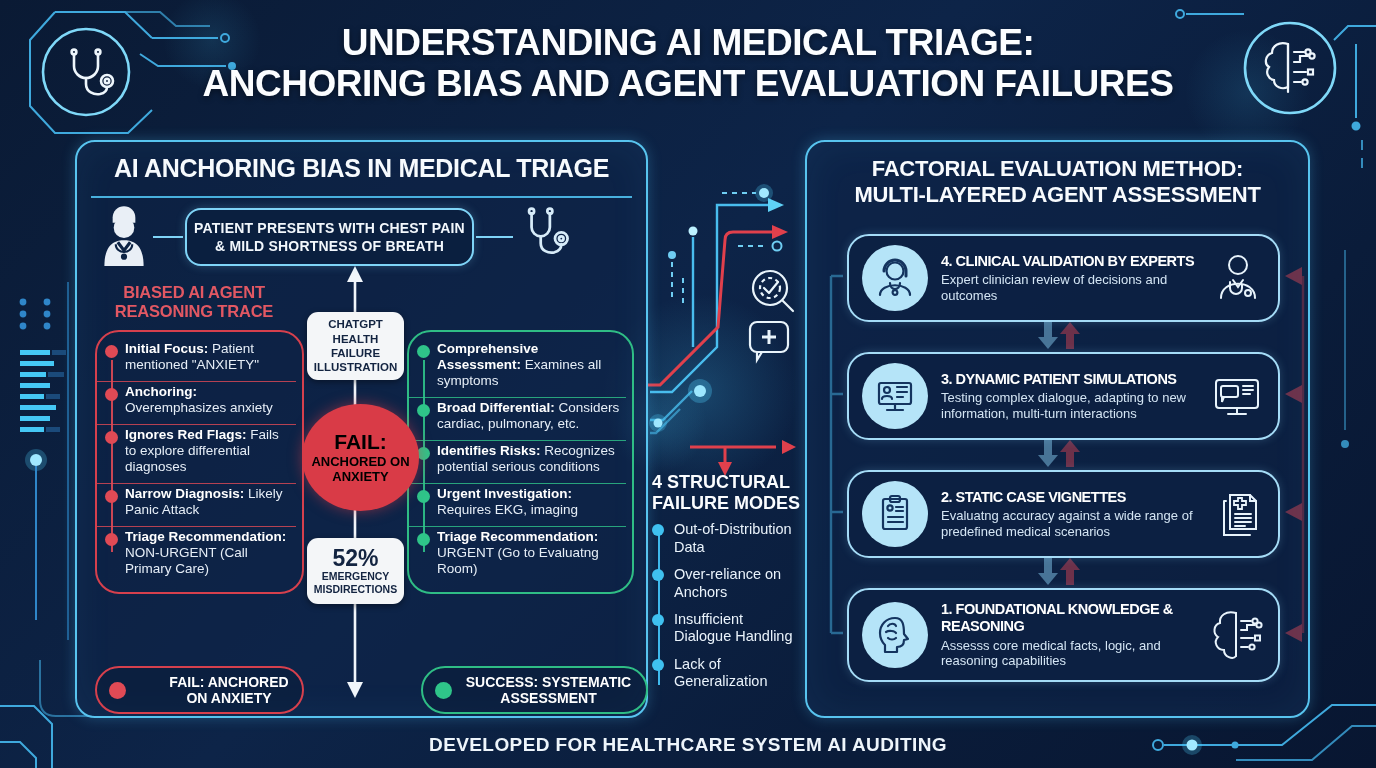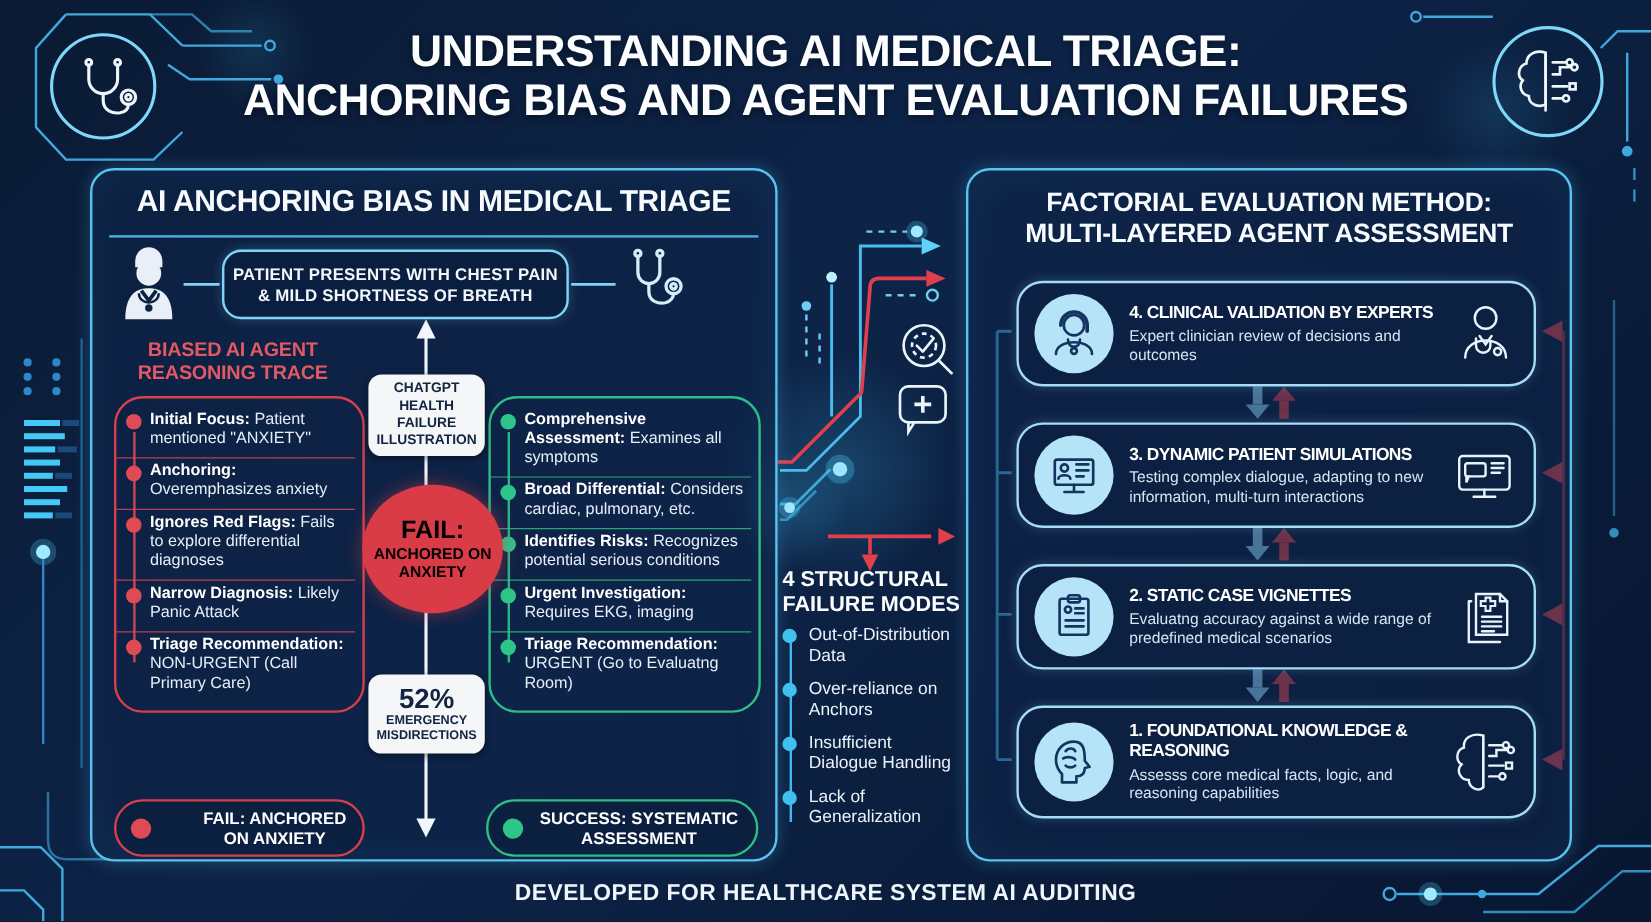--- a/index.html
+++ b/index.html
@@ -55,32 +55,32 @@
   .trace-item::before { content:""; position:absolute; left:8px; top:6px; width:13px; height:13px; border-radius:50%; }
   #biased-box  .trace-item::before { background:#e04a55; }
   #correct-box .trace-item::before { background:#2fc489; }
   .trace-box::before { content:""; position:absolute; left:13.5px; top:28px; bottom:40px; width:2px; }
   #biased-box::before  { background:rgba(224,74,85,.9); }
   #correct-box::before { background:rgba(47,196,137,.9); }
 
   .badge { top:524px; height:48px; border-radius:26px; display:flex; align-items:center;
     padding:0 10px 0 12px; gap:9px; background:rgba(10,28,56,.5); }
   #fail-badge    { left:18px;  width:209px; border:2px solid #d6404d;gap:40px; }
-  #success-badge { left:328px; width:227px; border:2px solid #2fbd85; }
+  #success-badge { left:344px; width:227px; border:2px solid #2fbd85; }
   .badge .dot { width:17px; height:17px; border-radius:50%; flex:0 0 auto; }
   #fail-badge .dot { background:#e04a55; }
   #success-badge .dot { background:#2fc489; }
   .badge .btx { flex:1; text-align:center; font-weight:700; font-size:14px; line-height:1.15; color:#fff; }
 
   
   .mini-box { left:230px; width:97px; background:#f4f6f8; border-radius:11px; color:#132441;
     text-align:center; font-weight:700; display:flex; flex-direction:column; justify-content:center;
     box-shadow:0 2px 6px rgba(0,0,0,.4); z-index:2; }
   #chatgpt-box { top:170px; height:68px; font-size:11.5px; line-height:1.25; }
-  #stat-box    { top:396px; height:66px;margin-top:24px; }
+  #stat-box    { top:396px; height:66px; }
   #stat-box .v { font-size:23px; line-height:1.05; }
   #stat-box .l { font-size:10.5px; line-height:1.25; }
   #fail-circle { left:225px; top:262px; width:117px; height:107px; border-radius:50%; background:#d93b47;
     display:flex; flex-direction:column; justify-content:center; text-align:center; color:#000000; z-index:2;
     box-shadow:0 0 14px rgba(217,59,71,.5); }
   #fail-circle .a { font-size:21px; font-weight:700; line-height:1; }
   #fail-circle .b { font-size:13px; font-weight:700; line-height:1.15; margin-top:3px; }
 
   
   #failure-modes { left:652px; top:472px; width:152px; }

